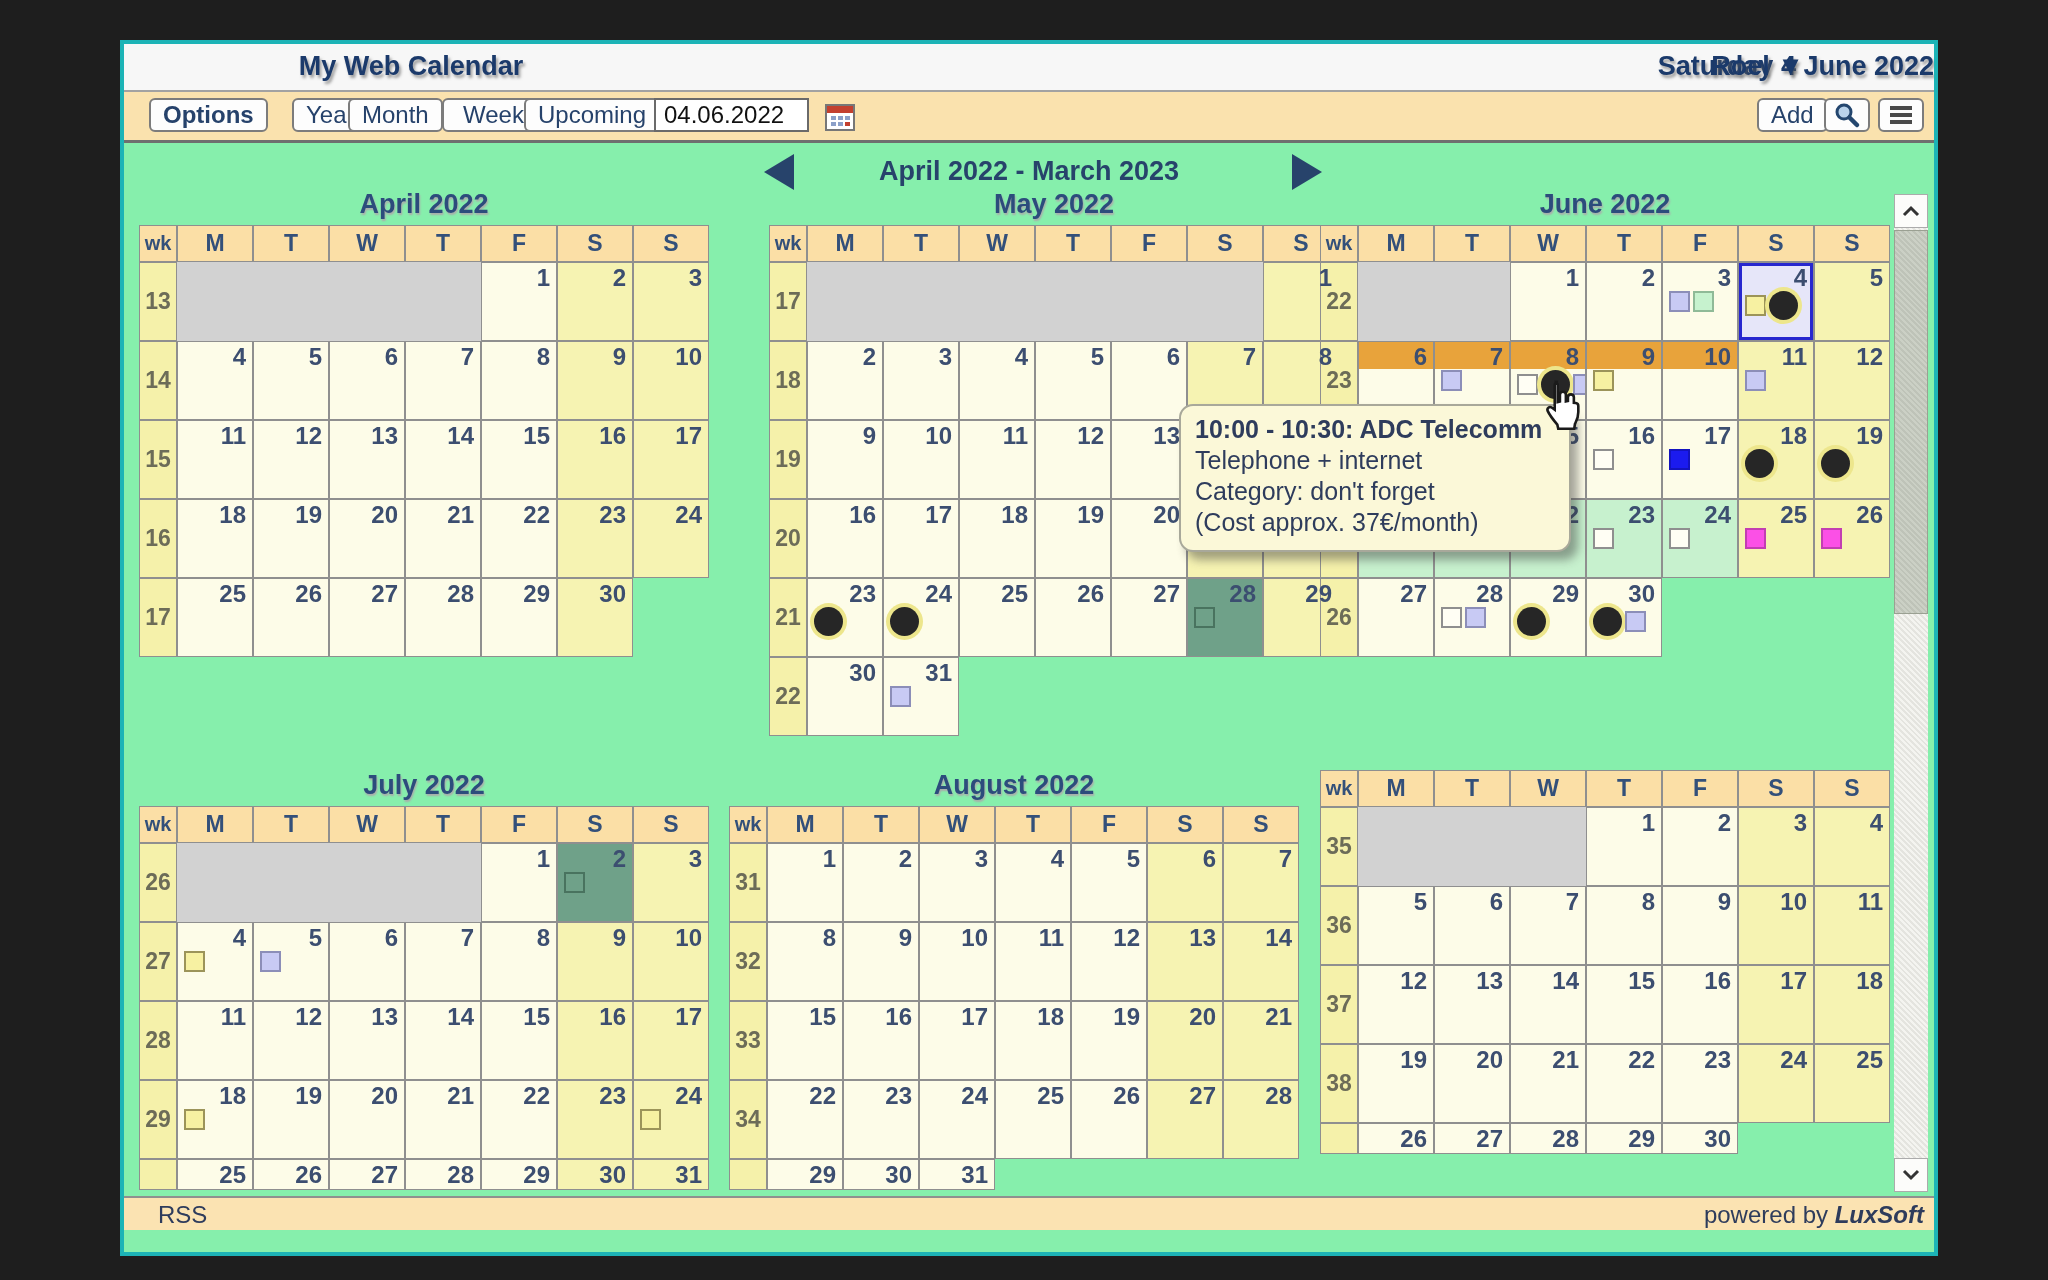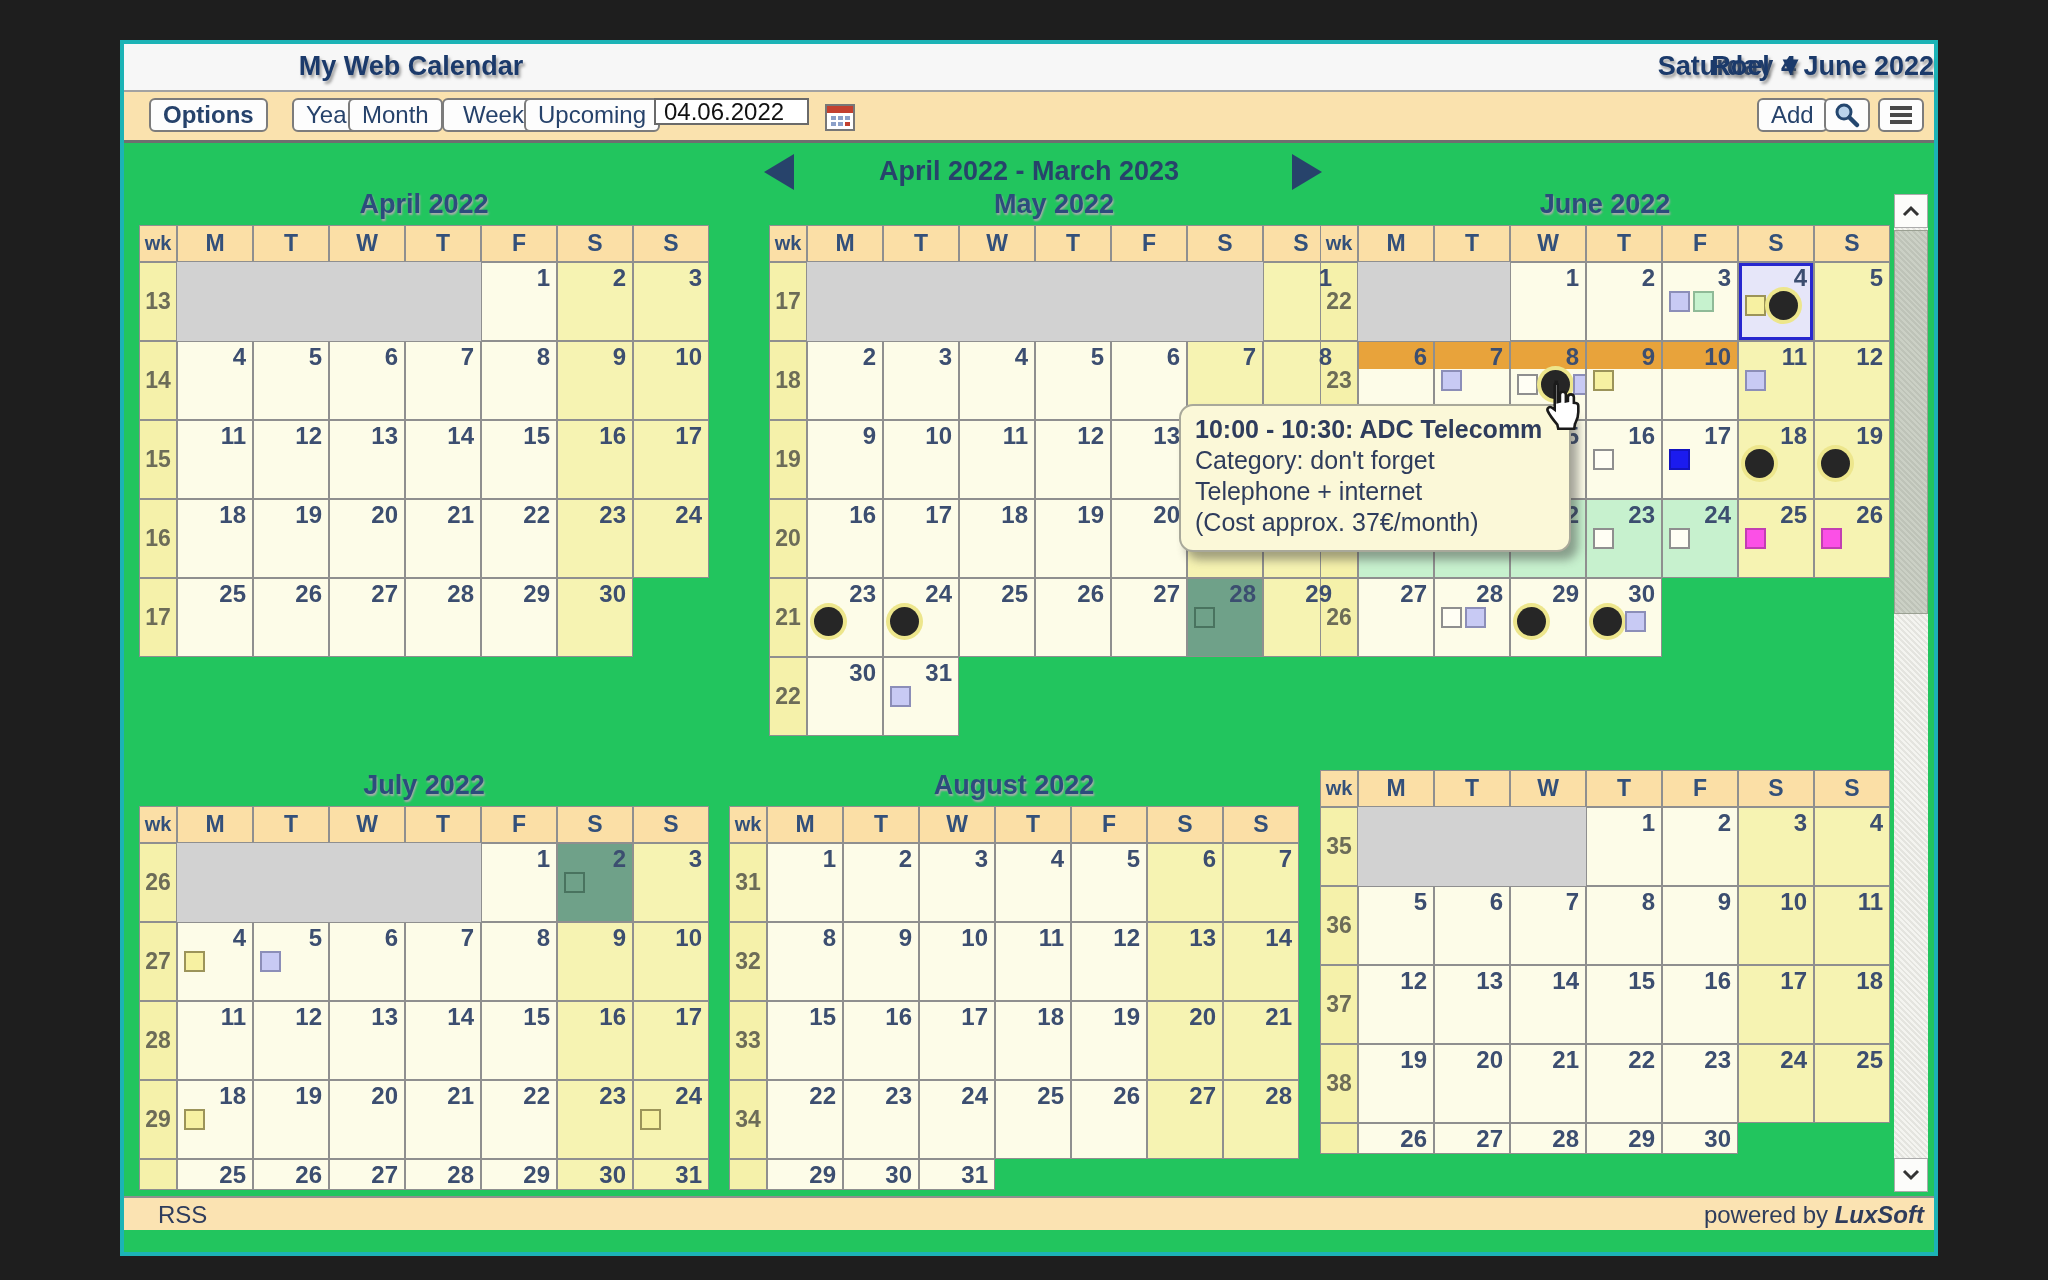--- a/index.html
+++ b/index.html
@@ -1,35 +1,35 @@
 <!DOCTYPE html>
 <html><head>
 <meta charset="utf-8">
 <style>
   html,body{margin:0;padding:0;}
   body{width:2048px;height:1280px;background:#1E1E1E;position:relative;overflow:hidden;
        font-family:"Liberation Sans",sans-serif;}
   #win{position:absolute;left:120px;top:40px;width:1810px;height:1208px;
-       border:4px solid #1CB3B6;background:#22c55e;overflow:hidden;}
+       border:4px solid #1CB3B6;background:#86efac;overflow:hidden;}
   
   .titlebar{position:absolute;left:0;top:0;width:100%;height:46px;background:#F7F7F7;
             border-bottom:2px solid #A2A2A2;}
   .tb-text{position:absolute;top:7px;font-size:27px;font-weight:bold;color:#1B3A6B;
            text-shadow:2px 3px 3px rgba(90,90,90,.55);white-space:nowrap;}
   #t-left{left:87px;width:400px;text-align:center;}
   #t-center{left:0;width:100%;text-align:right;}
   #t-right{right:130px;}
   
   .toolbar{position:absolute;left:0;top:48px;width:100%;height:48px;background:#FAE2AE;
            border-bottom:3px solid #6F6F6F;}
   .btn{position:absolute;top:6px;height:34px;background:#FDFDFD;border:2px solid #7C7C7C;
        border-radius:6px;color:#26426B;font-size:24px;line-height:30px;padding:0 12px;
        box-sizing:border-box;text-align:center;}
   .btn.bold{font-weight:bold;}
-  .dateinput{position:absolute;top:6px;height:27px;background:#FFFFFF;border:2px solid #6A6A6A;
+  .dateinput{position:absolute;top:6px;height:34px;background:#FFFFFF;border:2px solid #6A6A6A;
        font-size:24px;color:#111;padding:0 8px;box-sizing:border-box;width:155px;
        font-family:"Liberation Sans",sans-serif;}
   .iconbtn{position:absolute;top:6px;height:34px;width:46px;background:#FDFDFD;border:2px solid #7C7C7C;
        border-radius:6px;box-sizing:border-box;display:flex;align-items:center;justify-content:center;}
   .calbtn{position:absolute;top:8px;width:32px;height:32px;border:none;background:transparent;padding:0;}
   .burger span{display:block;width:22px;height:4px;background:#4A4A4A;margin:3px auto;}
   
   .nav-title{position:absolute;left:0;width:100%;top:112px;text-align:center;font-size:27px;
              font-weight:bold;color:#27436B;}
   .tri{position:absolute;top:110px;width:0;height:0;border-top:18px solid transparent;
@@ -928,22 +928,22 @@
     <div class="sb-thumb"></div>
     <div class="sb-btn sb-down">
       <svg width="20" height="14" viewBox="0 0 20 14">
           <polyline points="3,3 10,10 17,3" stroke="#333" stroke-width="3" fill="none"></polyline>
         </svg>
     </div>
   </div>
 
   <div id="tooltip">
     <div class="tt1">10:00 - 10:30: ADC Telecomm</div>
+    <div>Telephone + internet</div>
     <div>Category: don't forget</div>
-    <div>Telephone + internet</div>
     <div>(Cost approx. 37€/month)</div>
   </div>
 
   <div id="cursor">
     <svg width="46" height="52" viewBox="0 0 24 28">
       <path d="M9.5 2c1 0 1.8.8 1.8 1.8V13l1.2-.3V9c0-.9.7-1.6 1.6-1.6.9 0 1.6.7 1.6 1.6v3.6l1.1-.2v-2c0-.9.7-1.6 1.6-1.6.9 0 1.6.7 1.6 1.6v3l1 .1c.8.1 1.4.8 1.4 1.6v3.2c0 3.4-1.2 5.2-1.8 6.4l-.4 2.6h-8.6l-.5-2.2c-1.6-1.9-4.4-5.6-5.2-7.4-.6-1.4.9-2.6 2.2-1.8l1.6 1.2V3.8c0-1 .8-1.8 1.8-1.8z" fill="#FFFFFF" stroke="#1A1A1A" stroke-width="1.4"></path>
     </svg>
   </div>
 
   <div class="footer">

